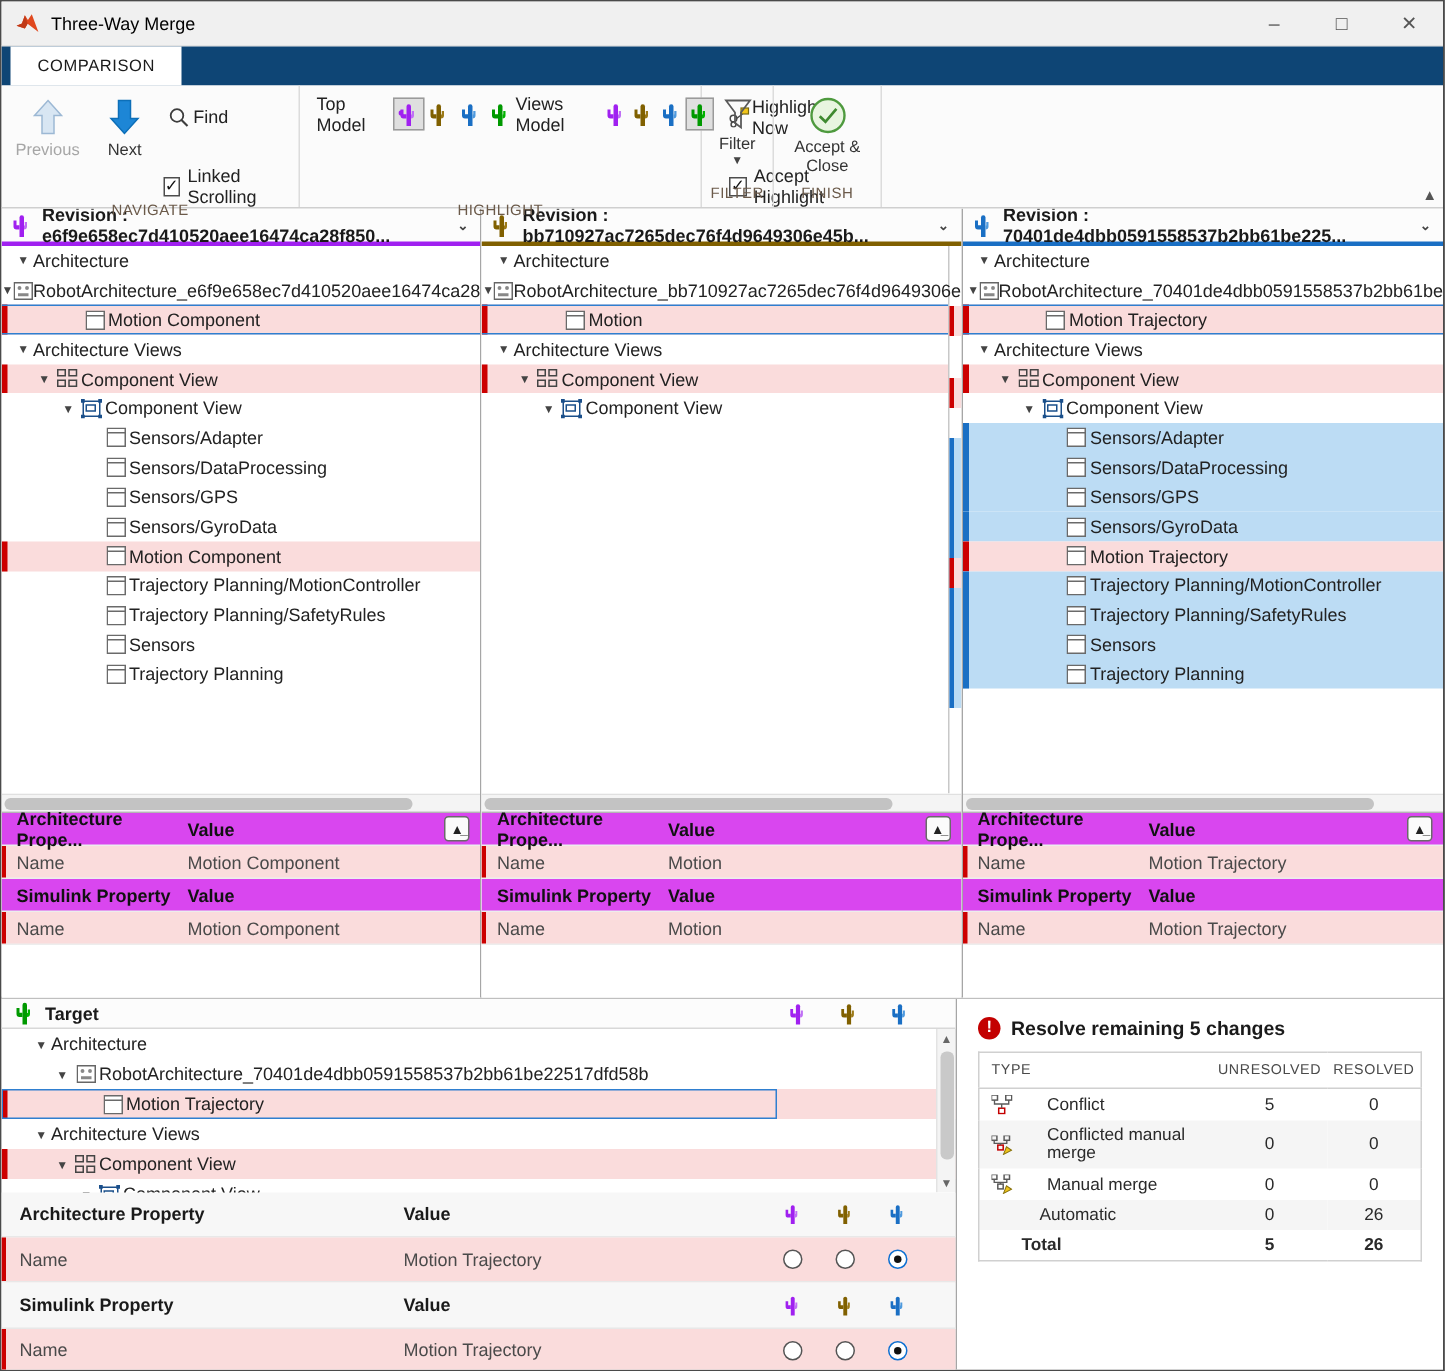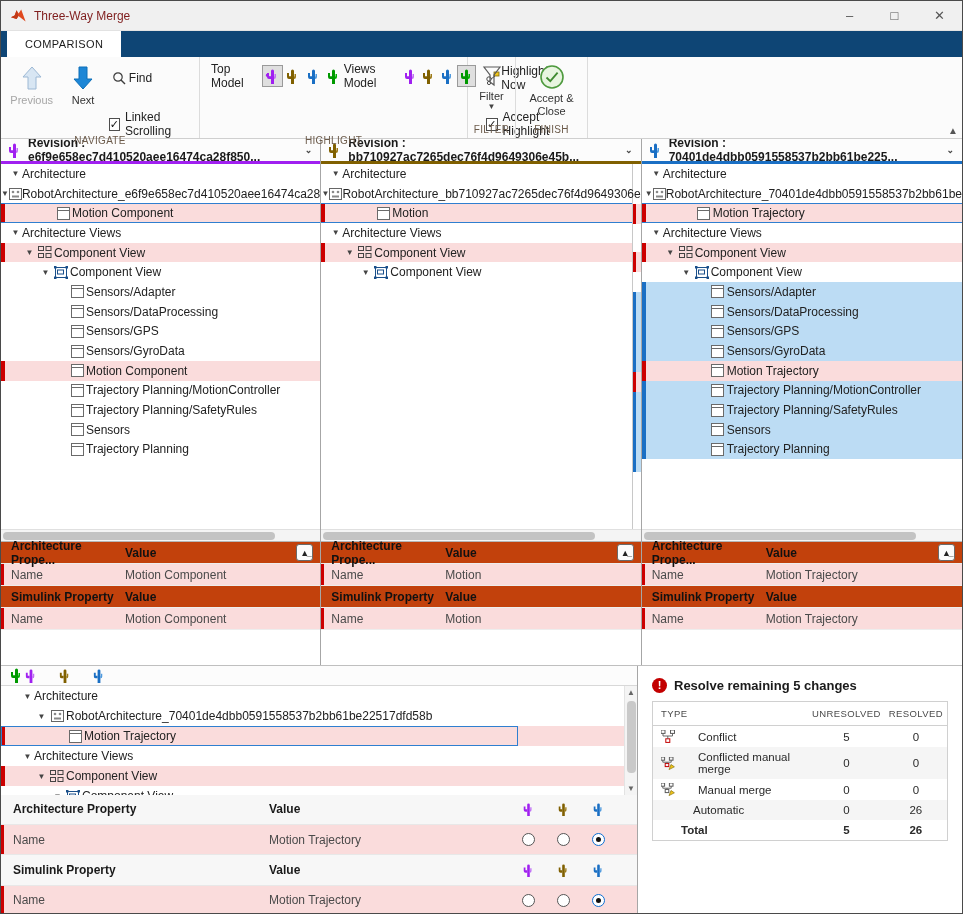--- a/index.html
+++ b/index.html
@@ -23,21 +23,21 @@
 
   
   .titlebar {
     height: 30px;
     background: #f0f0f0;
     display: flex;
     align-items: center;
     border-bottom: 1px solid #e2e2e2;
   }
   .titlebar .tb-icon { margin-left: 10px; margin-right: 8px; display: flex; }
-  .titlebar .tb-title { font-size: 12px; color: #7f1d1d; flex: 1; }
+  .titlebar .tb-title { font-size: 12px; color: #000000; flex: 1; }
   .win-btns { display: flex; height: 30px; }
   .win-btn {
     width: 45px; height: 30px;
     display: flex; align-items: center; justify-content: center;
     color: #555;
     font-size: 13px;
   }
 
   
   .tabstrip {
@@ -193,21 +193,21 @@
 
   
   .proptable { background: #fff; height: 124px; border-top: 1px solid #b5b5b5; }
   .ptrow {
     position: relative;
     height: 22px;
     display: flex; align-items: center;
     font-size: 12px;
     border-bottom: 1px solid #ededed;
   }
-  .ptrow.head { background: #c2410c; font-weight: bold; color: #111; }
+  .ptrow.head { background: #d946ef; font-weight: bold; color: #111; }
   .ptrow.diff { background: #fadcdc; color: #4a4a4a; }
   .ptrow .bar { position: absolute; left: 0; top: 0; bottom: 0; width: 3px; background: #cc0000; }
   .ptrow .c1 { width: 124px; padding-left: 10px; position: relative; z-index: 2; }
   .ptrow .c2 { flex: 1; position: relative; z-index: 2; }
   .ptrow .collapse-btn {
     width: 17px; height: 17px; margin-right: 7px;
     border: 1px solid #6a6a6a; border-radius: 3px;
     display: flex; align-items: center; justify-content: center;
     font-size: 9px; color: #222; background: #fbfbfb;
   }
@@ -1003,20 +1003,21 @@
 
     <div class="target-pane">
       <div class="target-header">
         <span>
           <svg width="15" height="17" viewBox="0 0 15 17">
               <path d="M6 16 L6 3 a1.5 1.5 0 0 1 3 0 L9 16 Z" fill="#009900"></path>
               <path d="M2 5 L2 9 a2 2 0 0 0 2 2 L6 11 L6 8.2 L4 8.2 L4 5 Z" fill="#009900"></path>
               <path d="M11 6 L11 9 a2 2 0 0 1-2 2 L9 8.4 L9.5 8.4 L9.5 6 Z" fill="#00b300"></path>
             </svg>
         </span>
+        <span class="t-title">Target</span>
         <span class="hicons">
           <span>
               <svg width="14" height="16" viewBox="0 0 15 17">
                 <path d="M6 16 L6 3 a1.5 1.5 0 0 1 3 0 L9 16 Z" fill="#a020f0"></path>
                 <path d="M2 5 L2 9 a2 2 0 0 0 2 2 L6 11 L6 8.2 L4 8.2 L4 5 Z" fill="#a020f0"></path>
                 <path d="M11 6 L11 9 a2 2 0 0 1-2 2 L9 8.4 L9.5 8.4 L9.5 6 Z" fill="#c070f5"></path>
               </svg>
             </span>
           <span>
               <svg width="14" height="16" viewBox="0 0 15 17">

